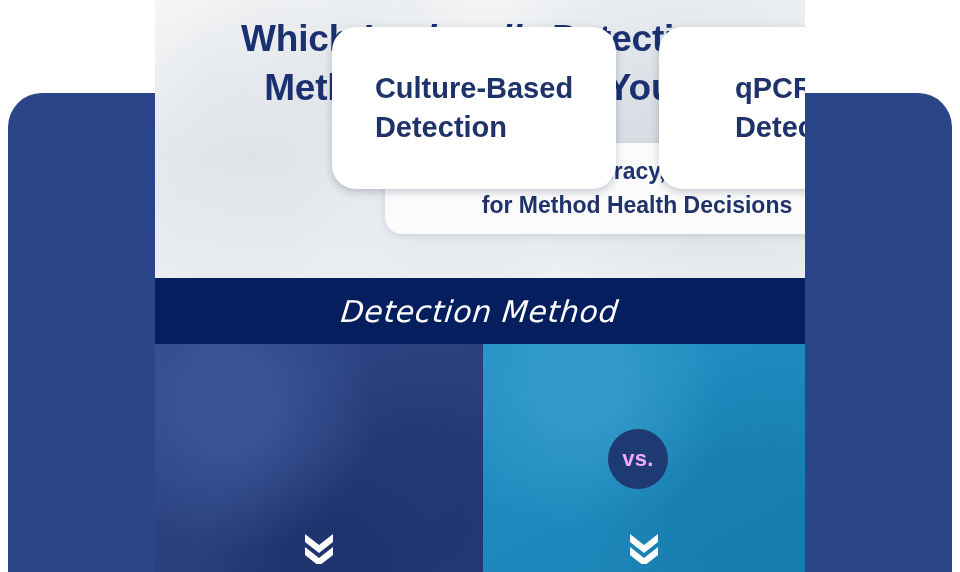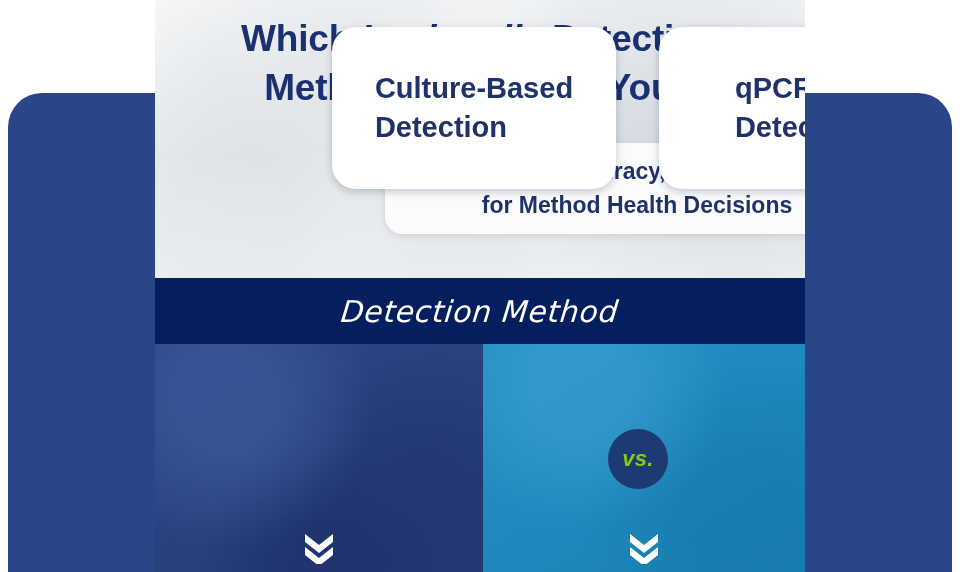--- a/index.html
+++ b/index.html
@@ -195,24 +195,23 @@
     width: 60px;
     height: 60px;
     border-radius: 50%;
     background: #1e3a72;
     display: flex;
     align-items: center;
     justify-content: center;
     z-index: 5;
   }
   .vs-badge-label {
-    color: #84cc16;
+    color: #f0abfc;
     font-size: 22px;
     font-weight: bold;
-    font-style: italic;
     letter-spacing: 0.3px;
   }
 
   
   .chevron-wrap {
     position: absolute;
     bottom: 8px;
     width: 46px;
     height: 34px;
     z-index: 3;

